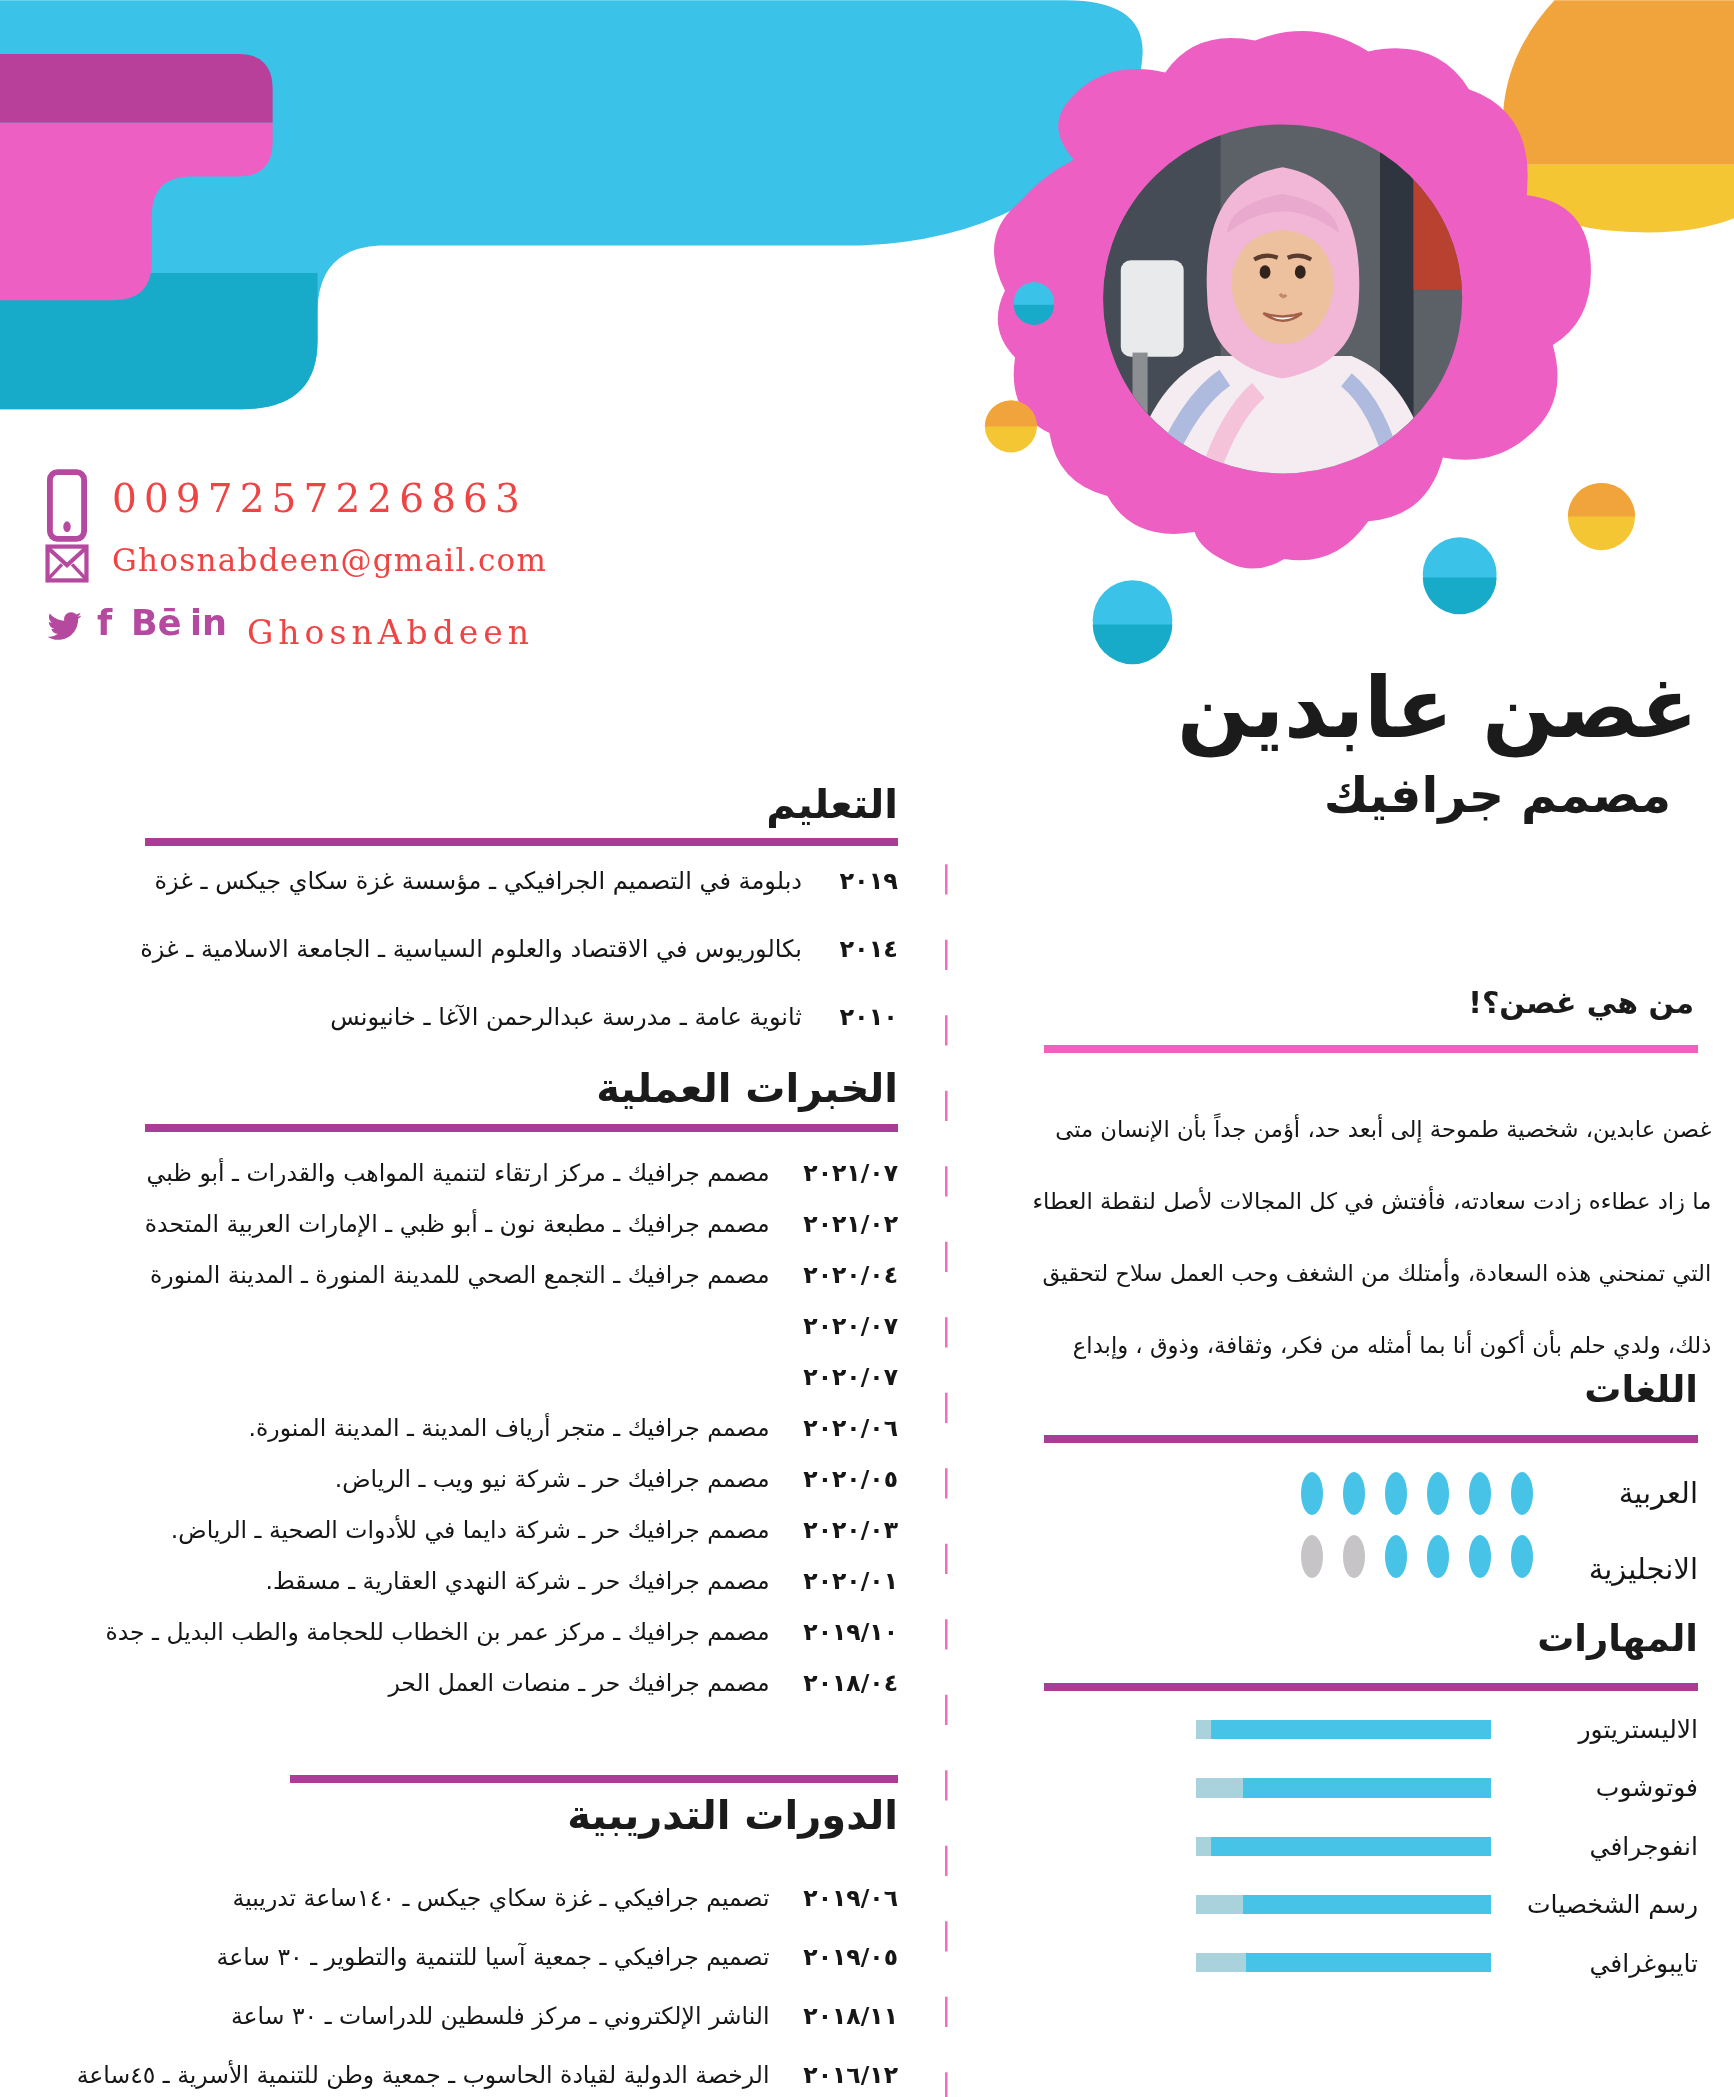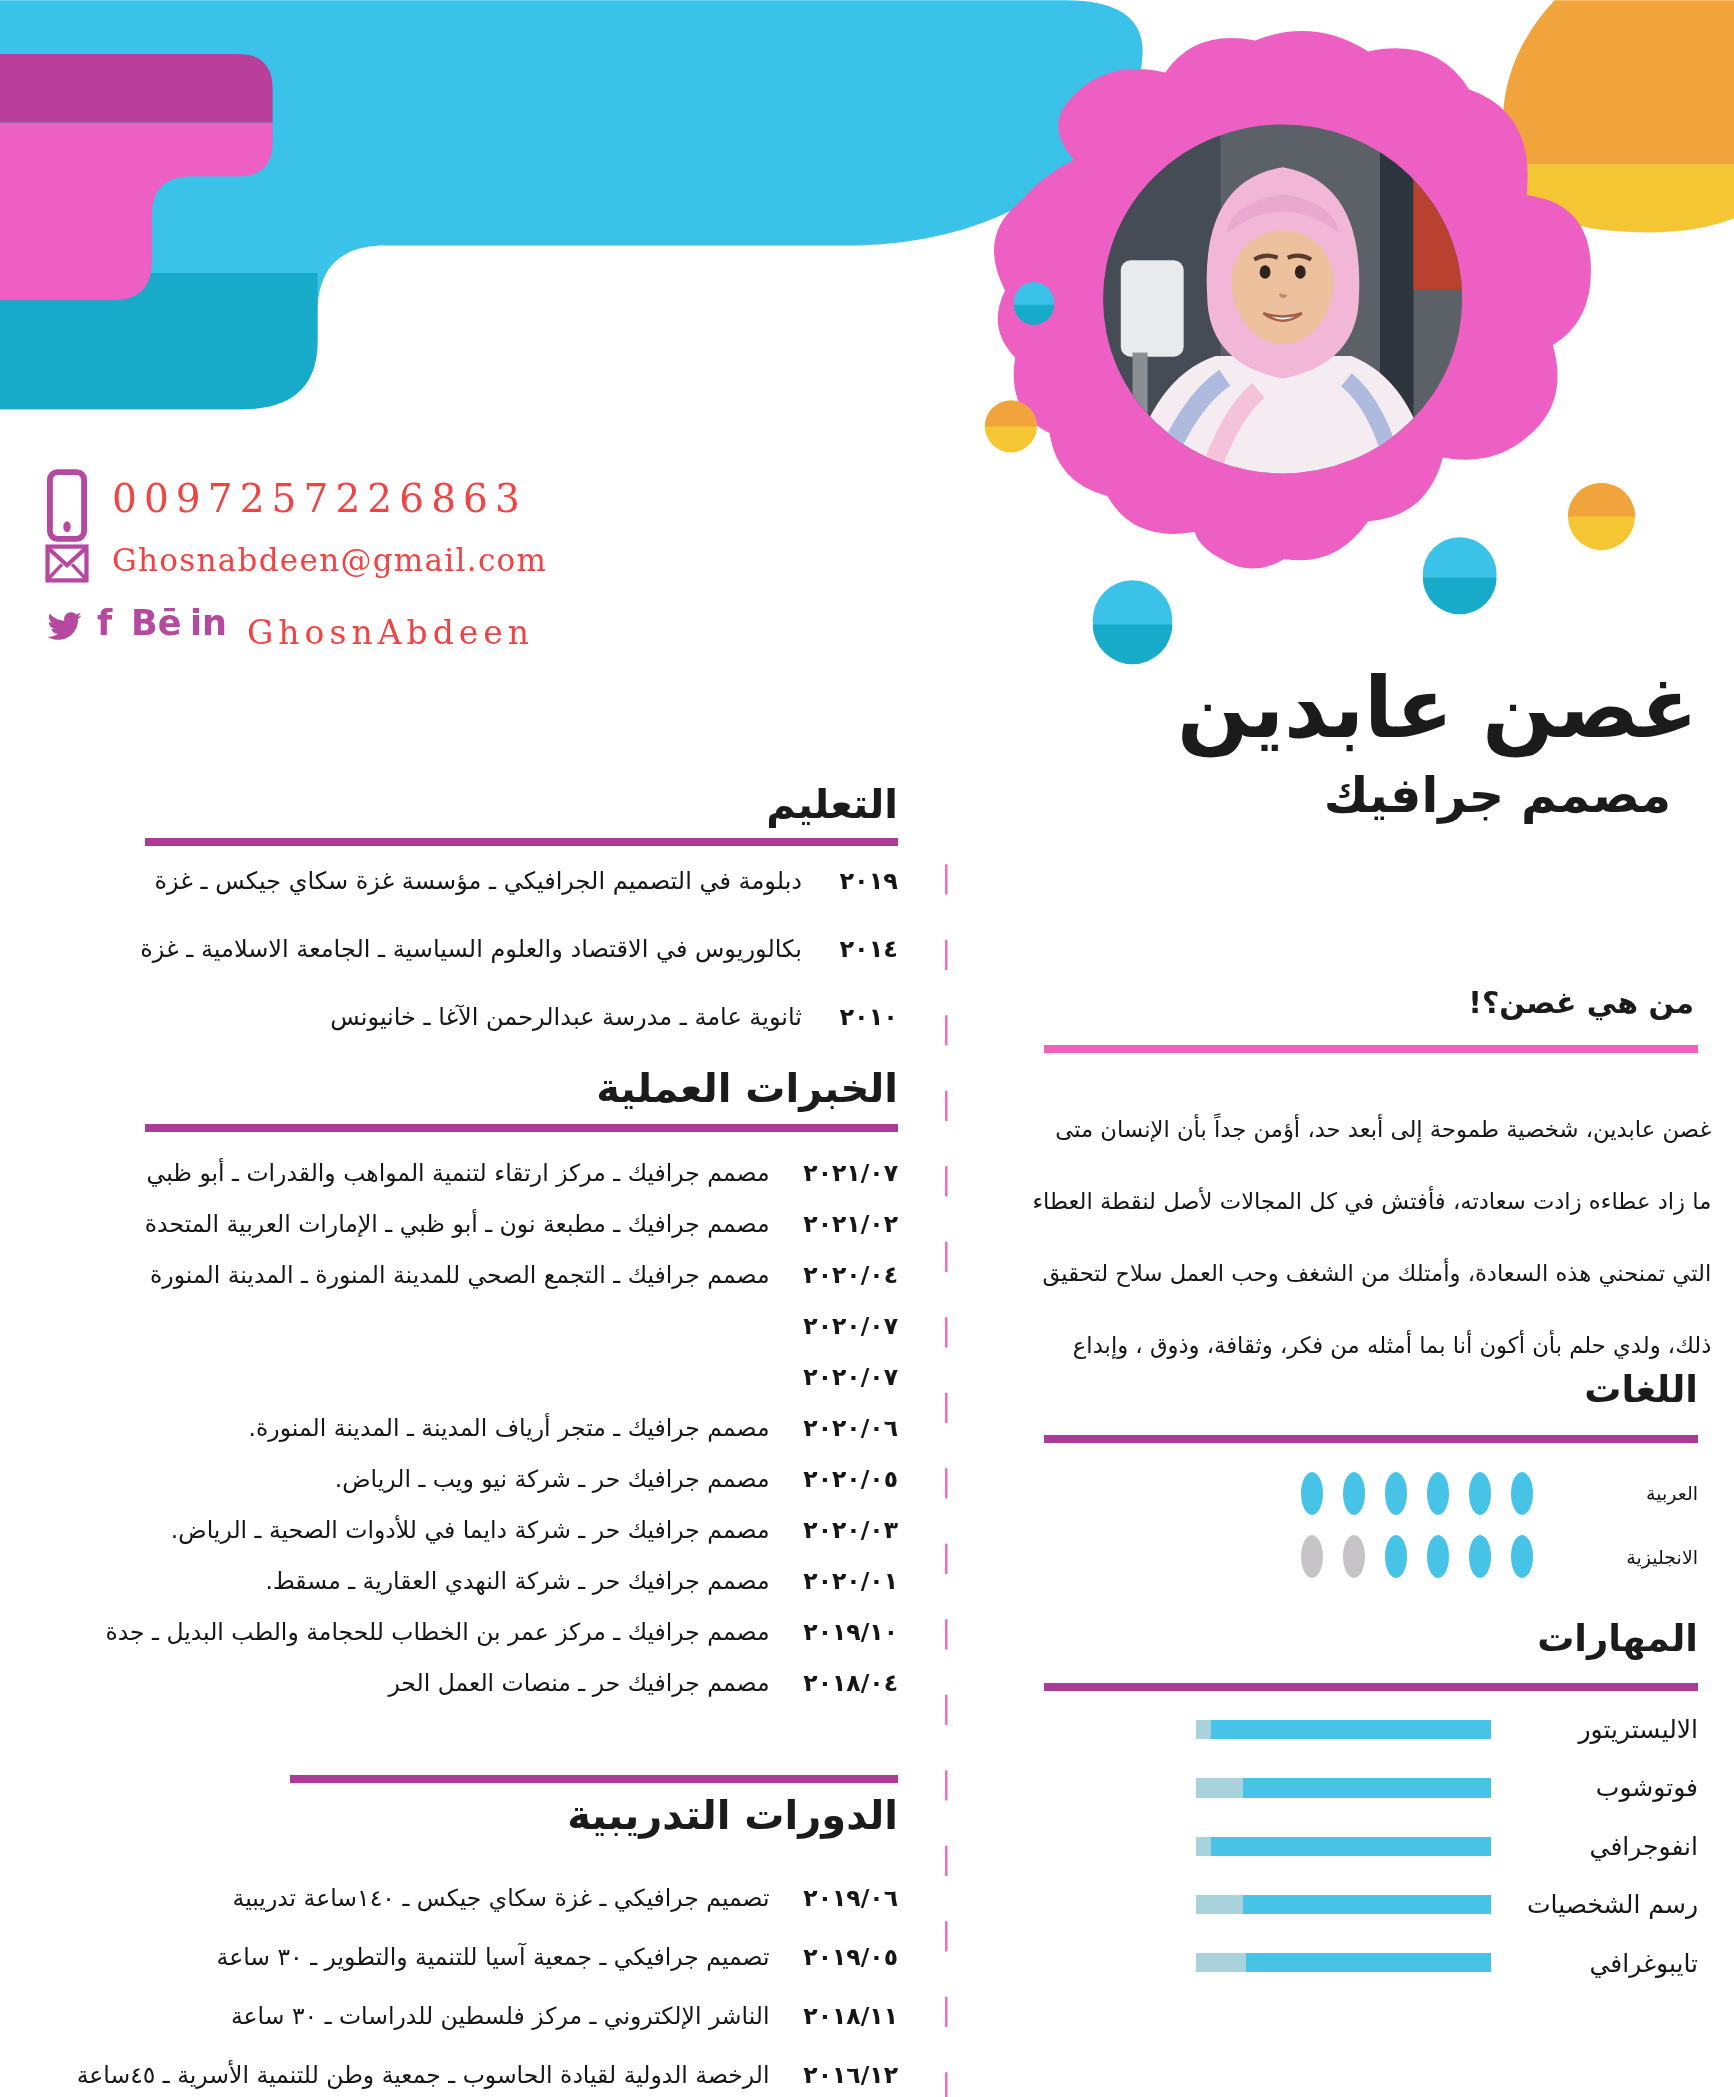--- a/index.html
+++ b/index.html
@@ -24,21 +24,21 @@
   .social-glyph{font-weight:bold;color:var(--icon);font-size:35px;line-height:38px;}
   
   .name{right:36px;top:662px;font-size:84px;line-height:1.1;}
   .job-title{right:63px;top:767px;font-size:49px;}
   .about-head{right:40px;top:985px;font-size:30px;}
   .about-par{right:22.7px;top:1093px;width:763px;direction:rtl;text-align:right;
              font-size:22.7px;line-height:72px;z-index:2;position:absolute;}
   .about-par div{white-space:nowrap;}
   .lang-head{right:36px;top:1368px;font-size:37px;}
   .lang-labels{position:absolute;right:36px;top:1477px;display:flex;flex-direction:column;
-               gap:32px;direction:rtl;z-index:2;font-size:19px;line-height:32px;text-align:right;}
+               gap:44px;direction:rtl;z-index:2;font-size:29px;line-height:32px;text-align:right;}
   .dots-row{position:absolute;display:flex;flex-direction:row-reverse;gap:20px;z-index:2;}
   .dots-ar{right:201px;top:1472px;}
   .dots-en{right:201px;top:1535px;}
   .dot{width:22px;height:43px;border-radius:50%;}
   .dot-on{background:var(--dot-on);}
   .dot-off{background:var(--dot-off);}
   .skill-head{right:36px;top:1617px;font-size:37px;margin-left:28px;}
   .skill-labels{position:absolute;right:36px;top:1714px;display:flex;flex-direction:column;
                 gap:26.4px;direction:rtl;z-index:2;font-size:25px;line-height:32px;text-align:right;}
   .skill-bars{position:absolute;right:243px;top:1720px;display:flex;flex-direction:column;gap:39px;z-index:2;}

